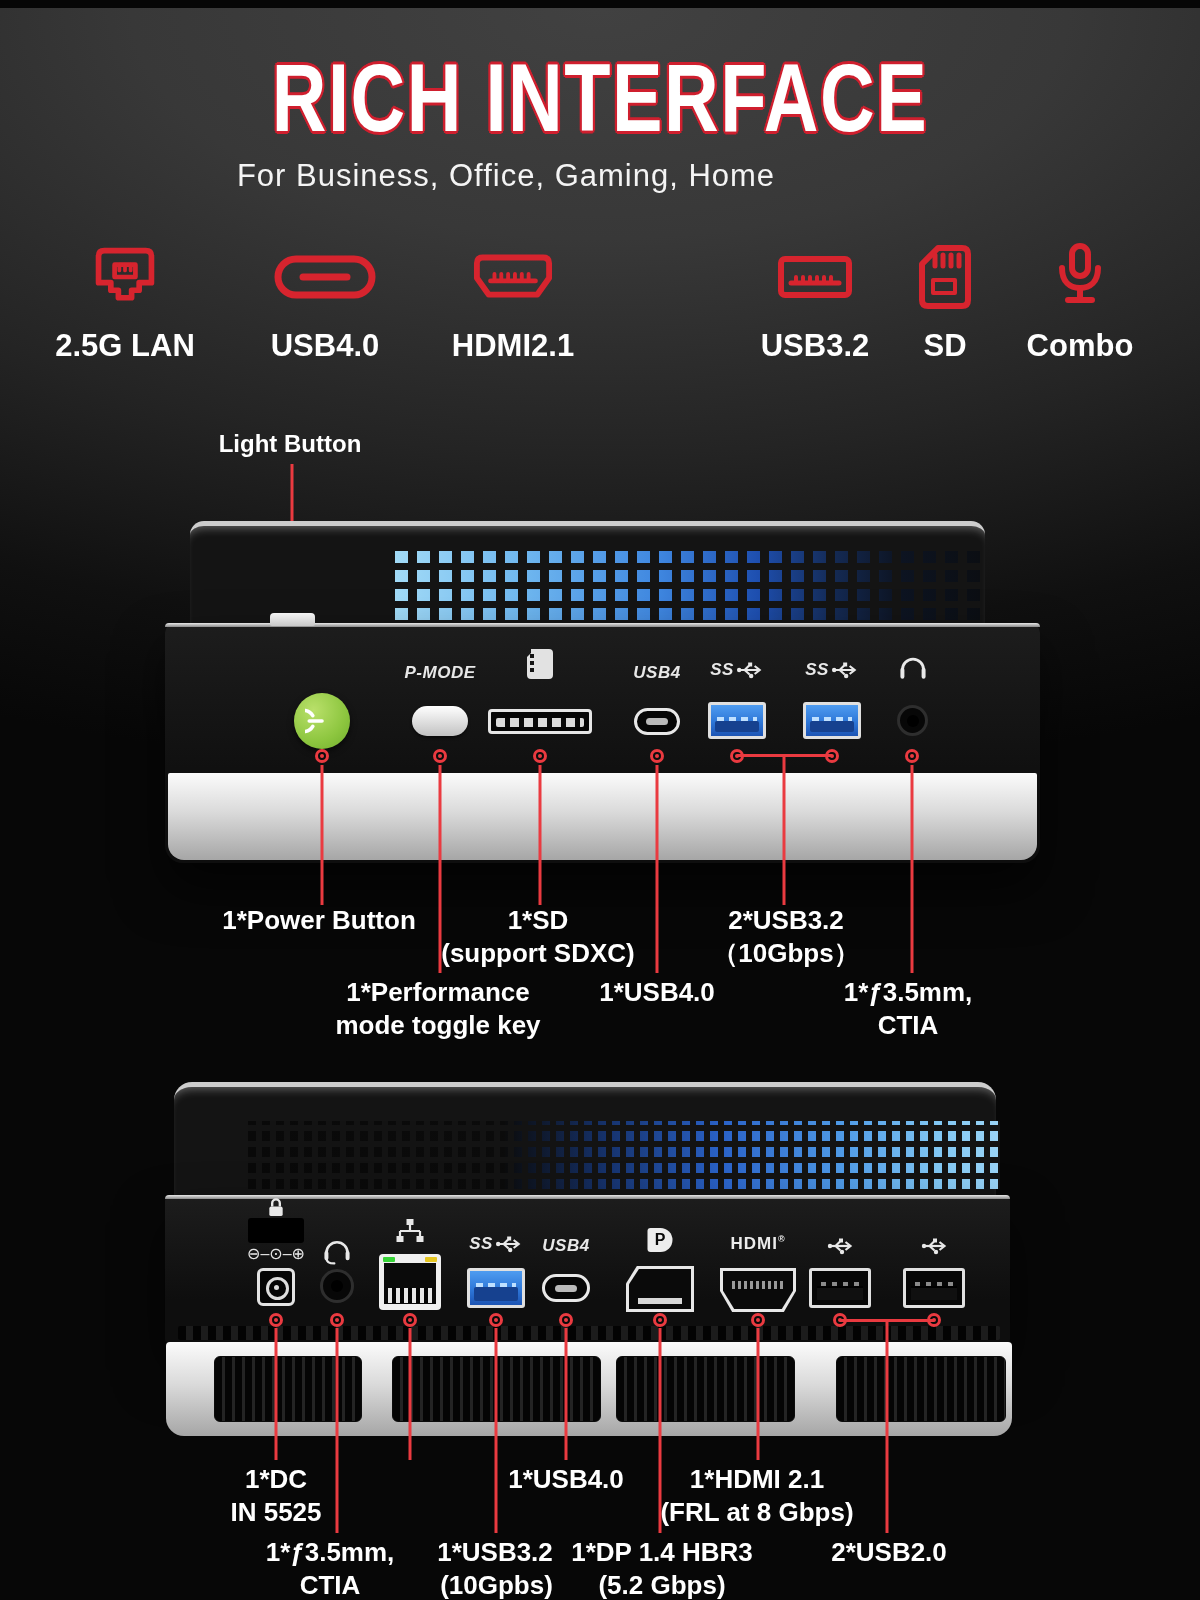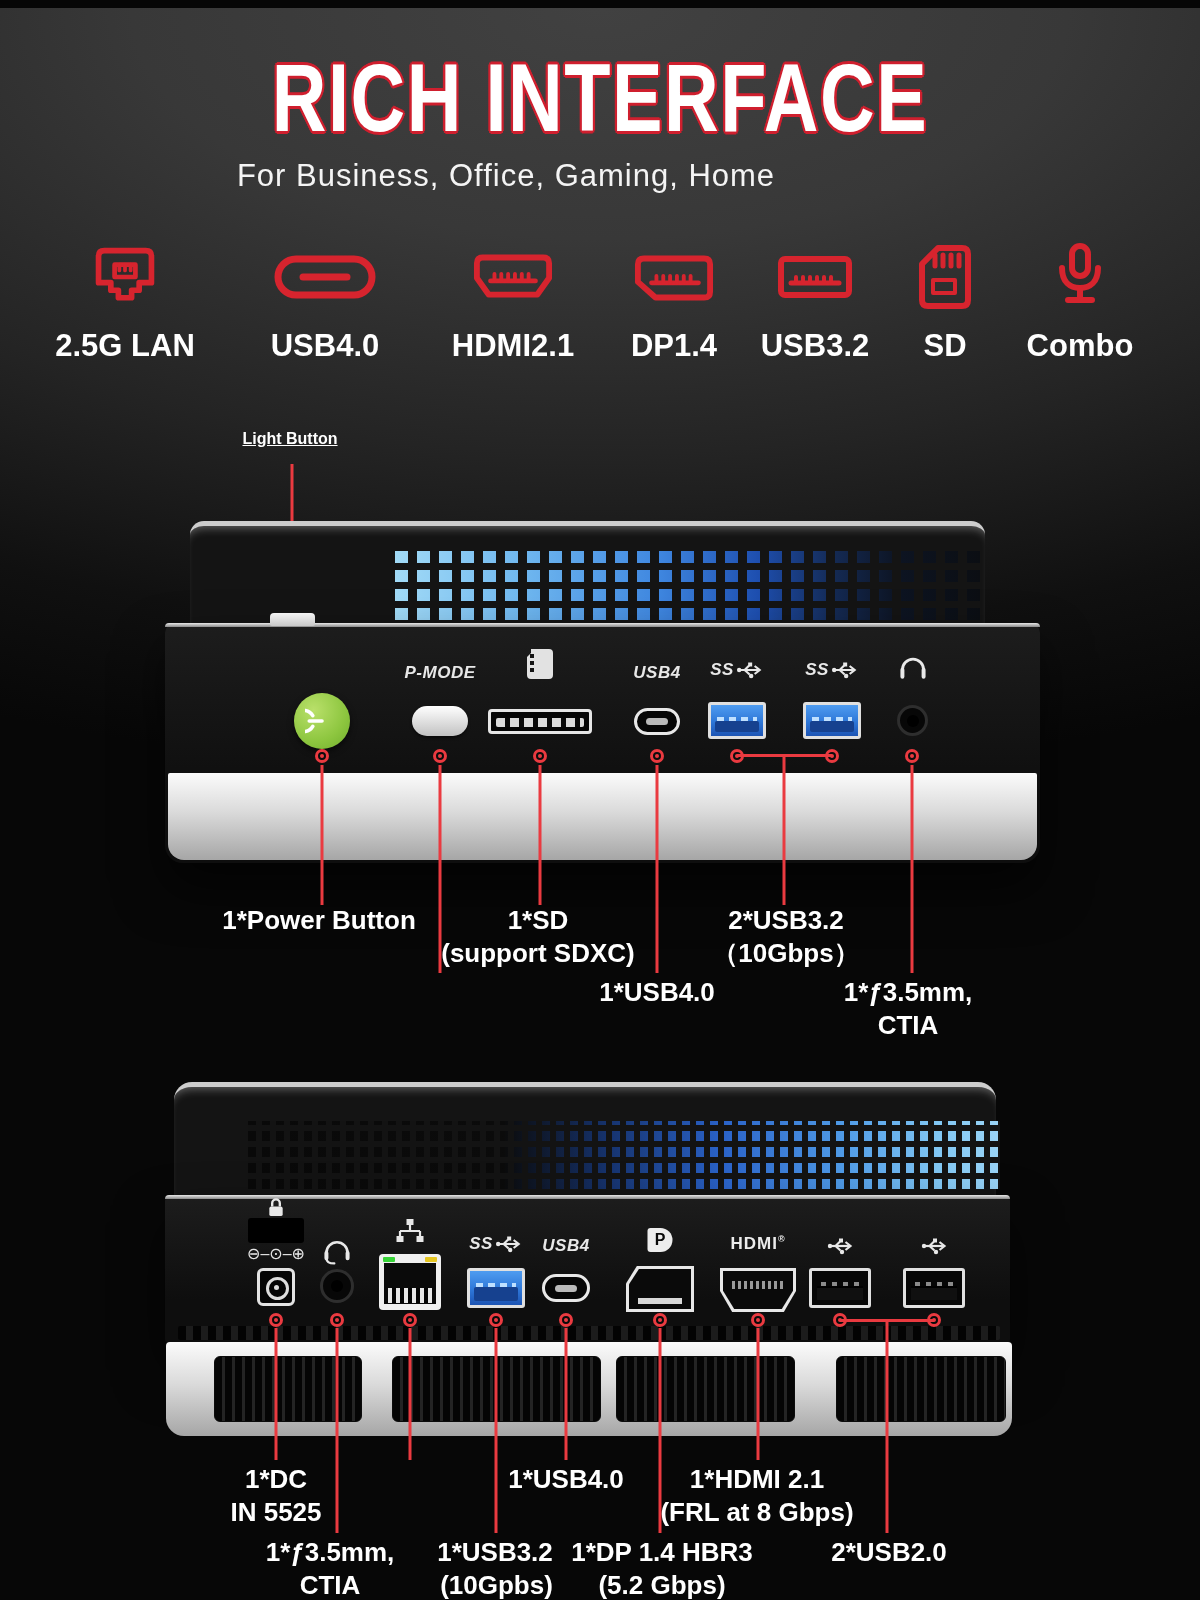--- a/index.html
+++ b/index.html
@@ -27,21 +27,21 @@
   
   .vline{position:absolute;width:3px;background:#ea3a40;transform:translateX(-50%);}
   .hline{position:absolute;height:3px;background:#ea3a40;}
   .marker{position:absolute;width:14px;height:14px;border:3px solid #ea3a40;border-radius:50%;
     transform:translate(-50%,-50%);background:rgba(0,0,0,.25);}
   .marker::after{content:"";position:absolute;left:50%;top:50%;width:4px;height:4px;
     margin:-2px 0 0 -2px;background:#ea3a40;border-radius:50%;}
   .ann{position:absolute;transform:translateX(-50%);text-align:center;color:#fff;
     font-weight:bold;font-size:26px;line-height:33px;white-space:nowrap;}
   .callout-text{position:absolute;transform:translateX(-50%);color:#fff;font-weight:bold;
-    font-size:16px;white-space:nowrap;text-decoration:underline;}
+    font-size:24px;white-space:nowrap;}
 
   
   .device{position:absolute;}
   .lid{position:absolute;background:#141414;border-radius:14px 14px 0 0;
     border-top:5px solid #cdcdcd;box-shadow:inset 0 8px 10px -6px rgba(255,255,255,.35);}
   .ledgrid{position:absolute;
     background:
       repeating-linear-gradient(90deg, transparent 0 13px, #141414 13px 22px),
       repeating-linear-gradient(0deg, transparent 0 12px, #141414 12px 19px),
       linear-gradient(90deg,#a2dbf7 0%,#6fb7ef 22%,#3f87e0 45%,#1e4fb0 62%,#142a54 75%,#0d1422 86%,#0b0e13 100%);}
@@ -152,30 +152,20 @@
   <div class="ifitem" style="left:513px;">
     <div class="ic">
       <svg width="80" height="54" viewBox="0 0 82 54">
           <path class="red-ic" stroke-width="6" d="M10 7 H72 Q78 7 78 13 V28 L66 45 H16 L4 28 V13 Q4 7 10 7 Z"></path>
           <path class="red-ic" stroke-width="5" d="M18 31 H64"></path>
           <path class="red-ic" stroke-width="4" d="M22 31 v-7 M29 31 v-7 M36 31 v-7 M43 31 v-7 M50 31 v-7 M57 31 v-7"></path>
         </svg>
     </div>
     <div class="lb">HDMI2.1</div>
   </div>
-  <div class="ifitem" style="left:674px;">
-    <div class="ic">
-      <svg width="80" height="54" viewBox="0 0 82 54">
-          <path class="red-ic" stroke-width="6" d="M10 8 H72 Q78 8 78 14 V42 Q78 48 72 48 H22 L4 32 V14 Q4 8 10 8 Z"></path>
-          <path class="red-ic" stroke-width="5" d="M18 33 H66"></path>
-          <path class="red-ic" stroke-width="4" d="M23 33 v-7 M30 33 v-7 M37 33 v-7 M44 33 v-7 M51 33 v-7 M58 33 v-7"></path>
-        </svg>
-    </div>
-    <div class="lb">DP1.4</div>
-  </div>
   <div class="ifitem" style="left:815px;">
     <div class="ic">
       <svg width="76" height="48" viewBox="0 0 76 48">
           <rect class="red-ic" stroke-width="6" x="4" y="6" width="68" height="36" rx="4"></rect>
           <path class="red-ic" stroke-width="5" d="M14 30 H62"></path>
           <path class="red-ic" stroke-width="4" d="M19 30 v-6 M26 30 v-6 M33 30 v-6 M40 30 v-6 M47 30 v-6 M54 30 v-6"></path>
         </svg>
     </div>
     <div class="lb">USB3.2</div>
   </div>
@@ -292,20 +282,24 @@
     <div>1*Power Button</div>
     <div></div>
   </div>
   <div class="ann" style="left:538px;top:896px;">
     <div>1*SD</div>
     <div>(support SDXC)</div>
   </div>
   <div class="ann" style="left:786px;top:896px;">
     <div>2*USB3.2</div>
     <div>（10Gbps）</div>
+  </div>
+  <div class="ann" style="left:438px;top:968px;">
+    <div>1*Performance</div>
+    <div>mode toggle key</div>
   </div>
   <div class="ann" style="left:657px;top:968px;">
     <div>1*USB4.0</div>
     <div></div>
   </div>
   <div class="ann" style="left:908px;top:968px;">
     <div>1*ƒ3.5mm,</div>
     <div>CTIA</div>
   </div>
 

